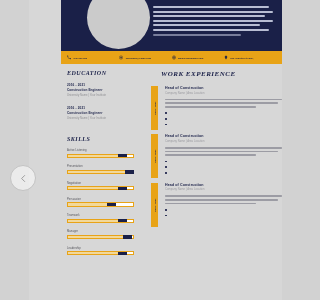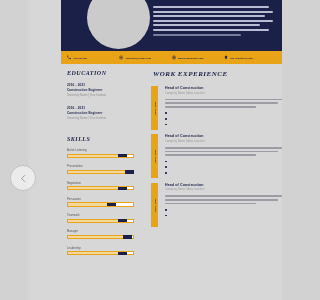--- a/index.html
+++ b/index.html
@@ -95,21 +95,21 @@
 
   .sec-head {
     font-family:"Liberation Serif", serif;
     font-style:italic;
     font-weight:bold;
     color:#1a2048;
     letter-spacing:.5px;
   }
   #edu-head { font-size:6px; margin-left:6px; }
   #skills-head { font-size:6px; margin-left:6px; margin-top:16px; }
-  #work-head { font-size:7px; margin-left:2px; }
+  #work-head { font-size:7px; margin-left:10px; }
 
   
   #edu-list { margin-top:7px; margin-left:6px; }
   .edu-item { margin-bottom:9px; }
   .edu-date {
     font-size:3.1px; font-weight:bold;
     color:#1a2048; letter-spacing:.15px;
   }
   .edu-degree {
     font-size:3.1px; font-weight:bold;

